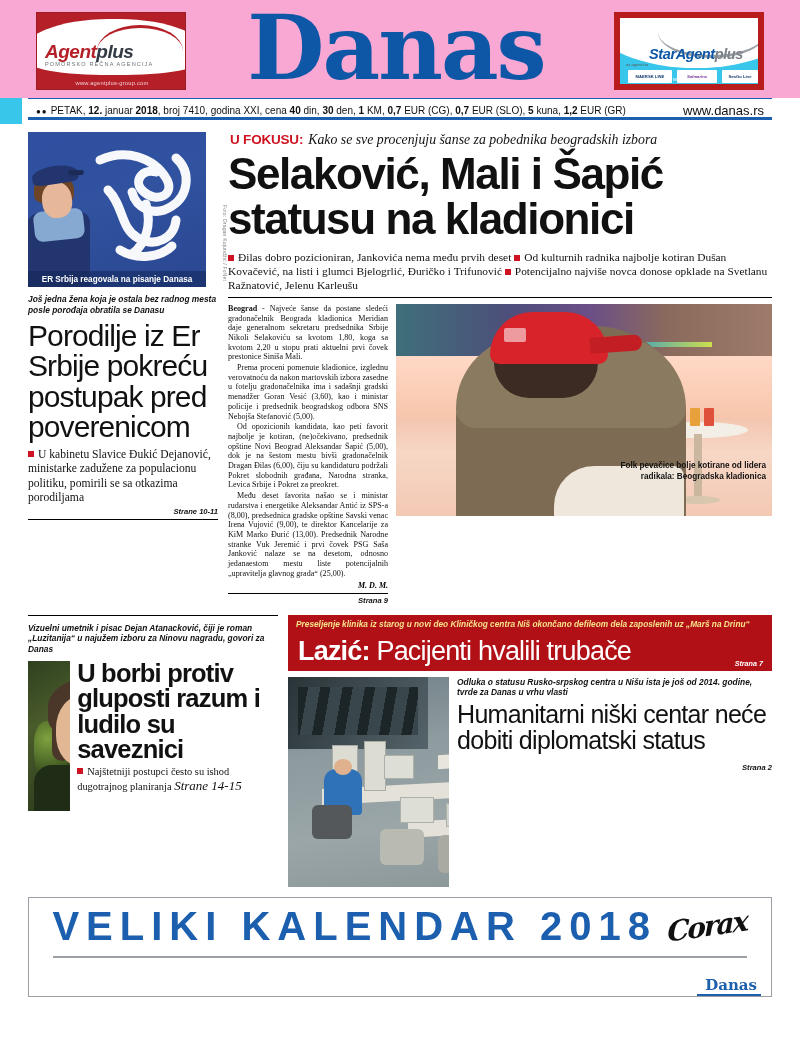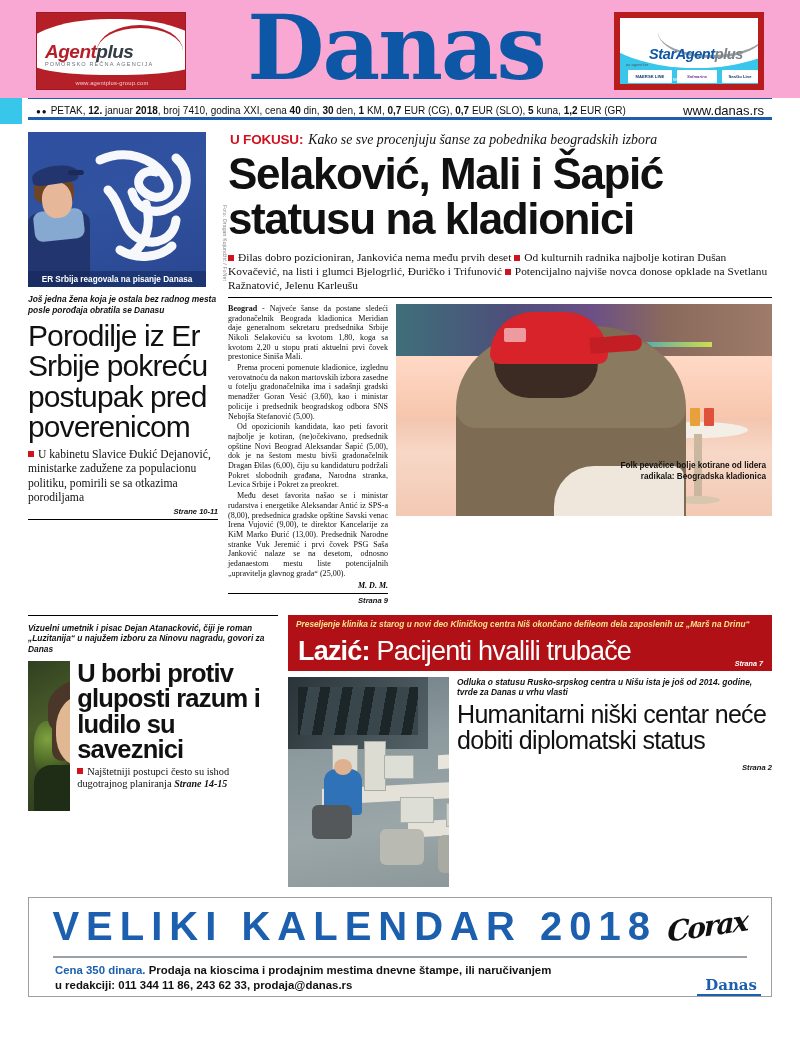--- a/index.html
+++ b/index.html
@@ -290,21 +290,21 @@
 
   .atan-head { flex:1 1 auto; }
   .hl-atan {
     font-size:25.5px; line-height:1.0; font-weight:bold; color:#111;
     letter-spacing:-0.8px;
   }
   .atan-body {
     font-family:"Liberation Serif", serif;
     font-size:10.4px; line-height:1.2; color:#111; margin-top:3px;
   }
-  .atan-strana { font-size:10px; font-weight:bold; font-style:italic; }
+  .atan-strana { font-size:13px; font-weight:normal; font-style:italic; }
 
   .mr-row { display:flex; gap:8px; margin-top:6px; }
   .photo-clinic {
     position:relative; width:288px; height:210px; overflow:hidden;
     background:linear-gradient(170deg,#6f7f86 0%, #8d9a9e 35%, #9aa6a8 70%, #8d989b 100%);
   }
   .cl-window { position:absolute; left:0; top:0; width:140px; height:72px;
     background:linear-gradient(120deg,#2a3438,#55646a); }
   .cl-window:after { content:""; position:absolute; left:10px; top:10px; right:10px; bottom:14px;
     background:repeating-linear-gradient(100deg,#1c2528 0 10px,#39474c 10px 22px); }
@@ -569,21 +569,17 @@
     </div>
 
   </div>
 
   <div class="ad">
     <div class="ad-title-row">
       <span class="ad-title">VELIKI KALENDAR 2018</span>
       <span class="ad-sig">Corax</span>
     </div>
     <div class="ad-rule"></div>
-    <div class="ad-lines">
-      <span class="blue">Cena 350 dinara.</span><b> Prodaja na kioscima i prodajnim mestima dnevne štampe, ili naručivanjem</b><br>
-      <b>u redakciji: 011 344 11 86, 243 62 33, prodaja@danas.rs</b>
-    </div>
     <div class="ad-danas">Danas</div>
     <div class="ad-danas-rule"></div>
   </div>
 
 </div>
 
 </body></html>

